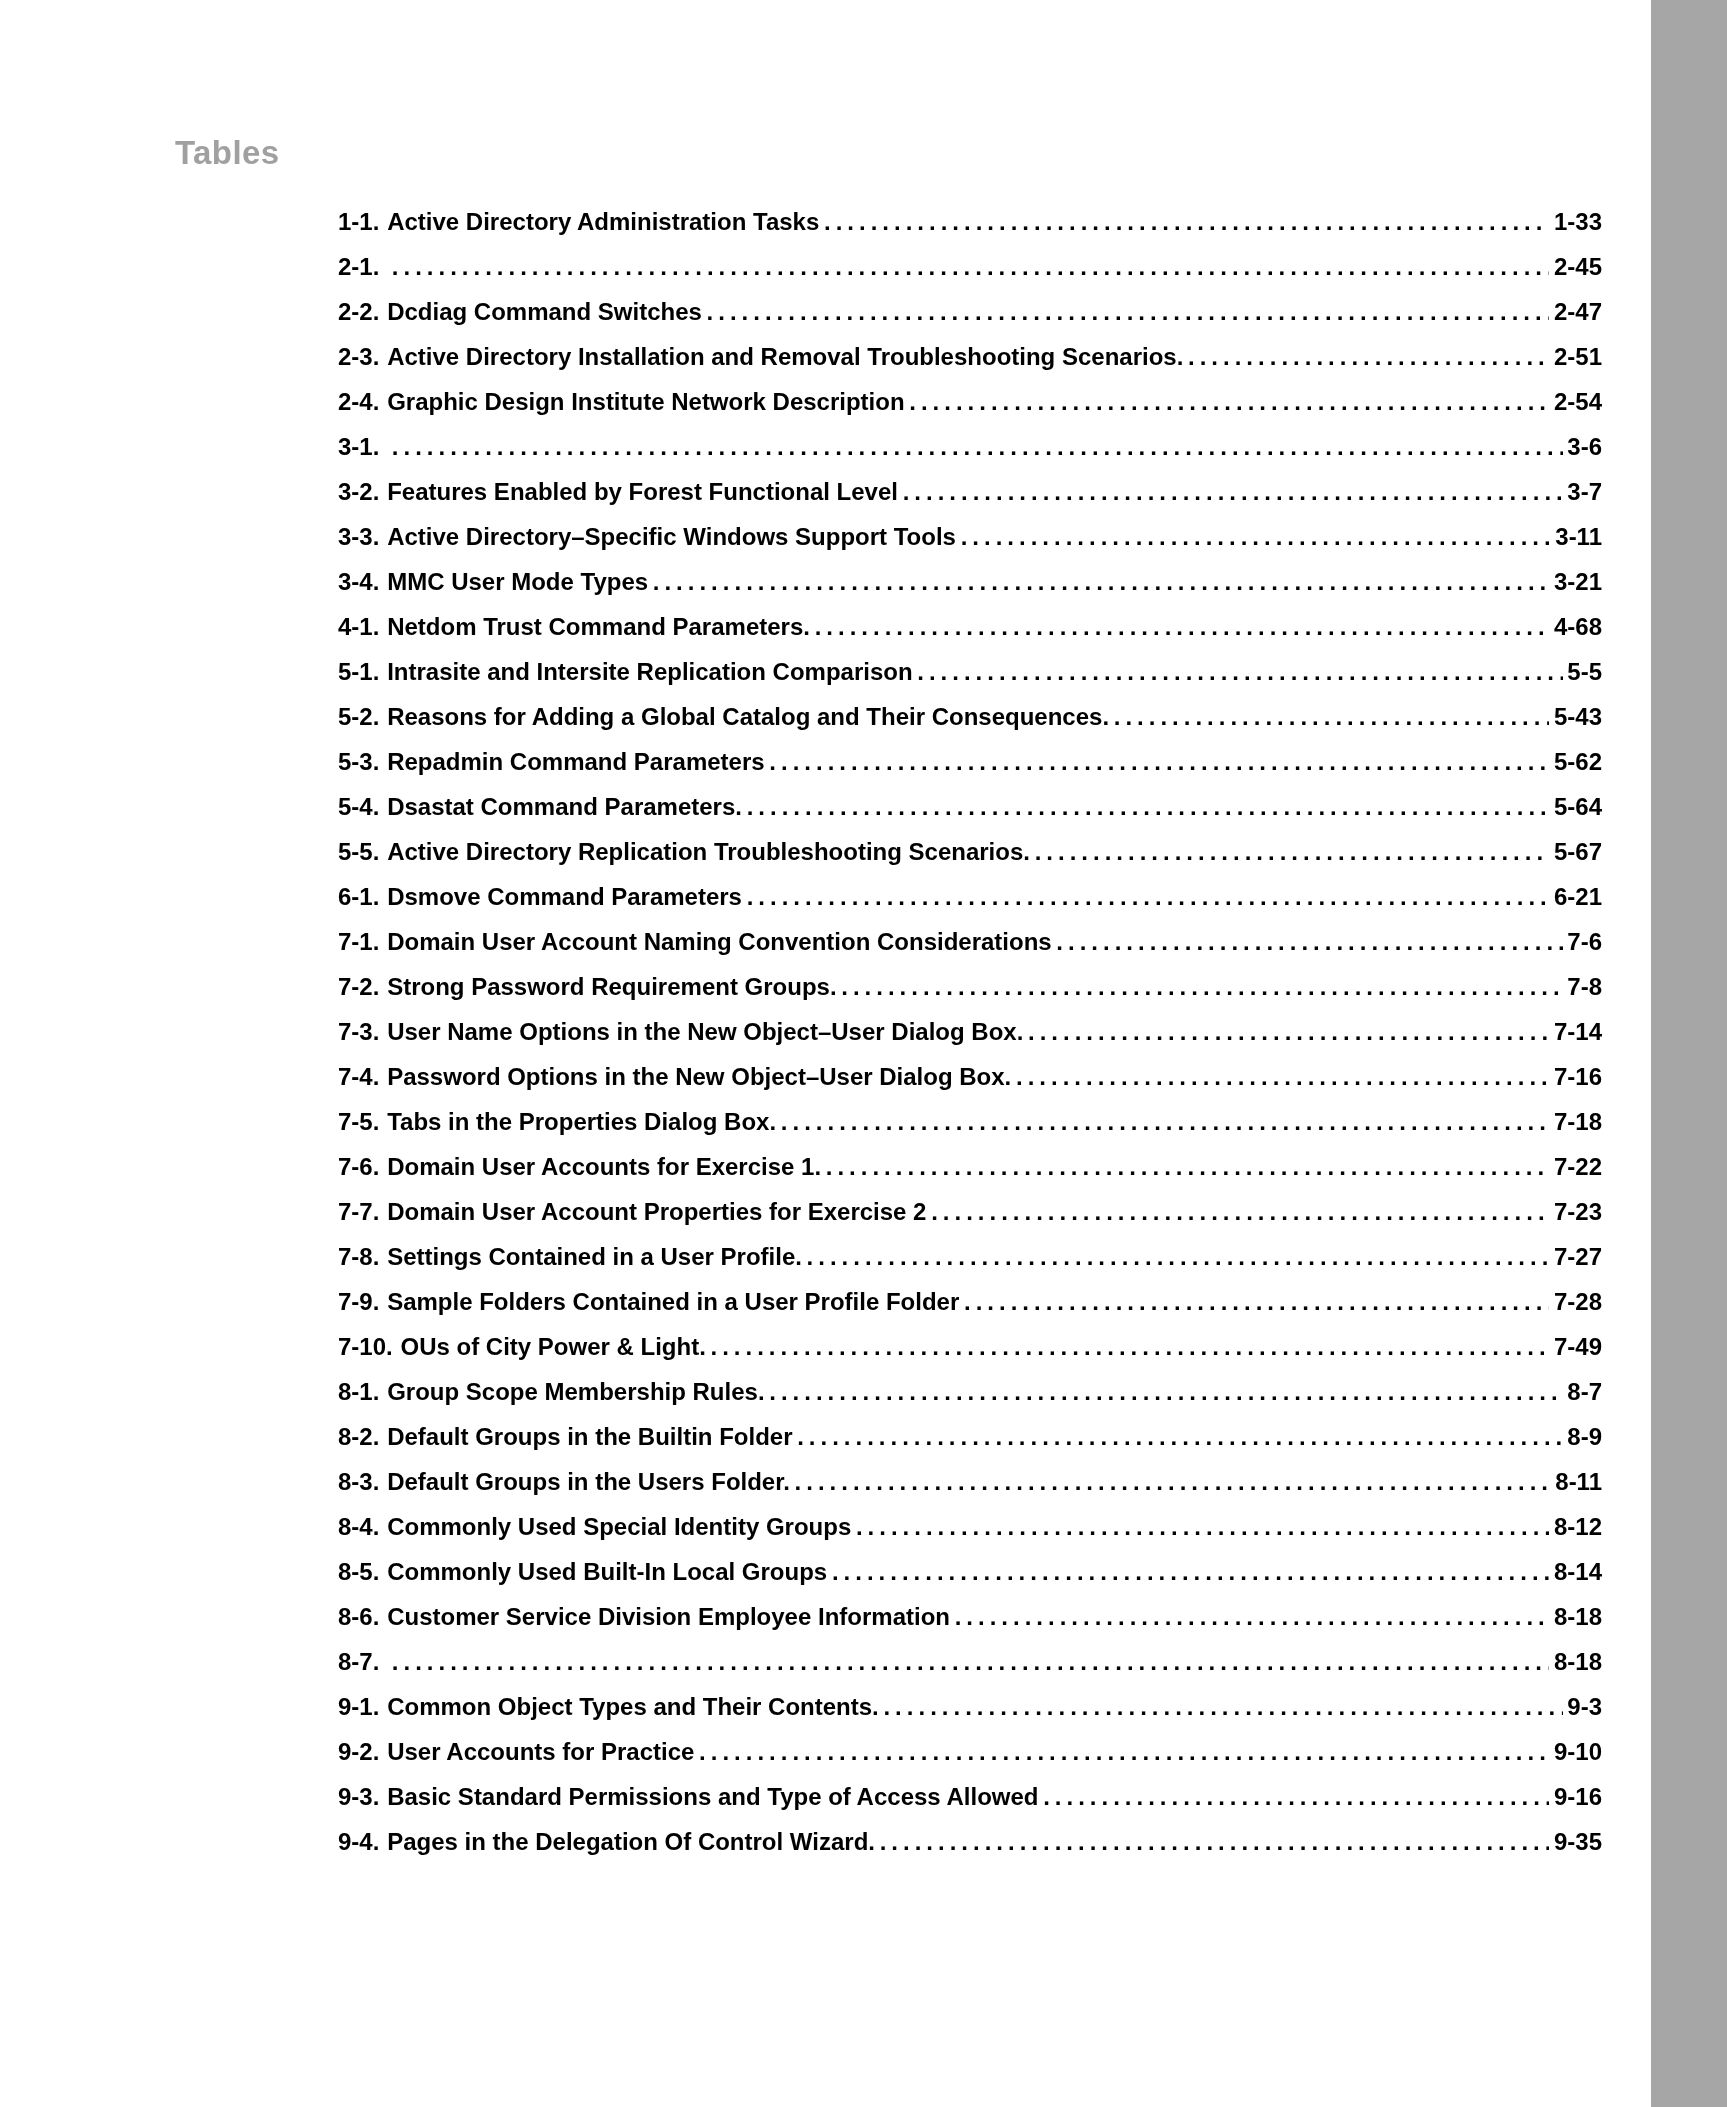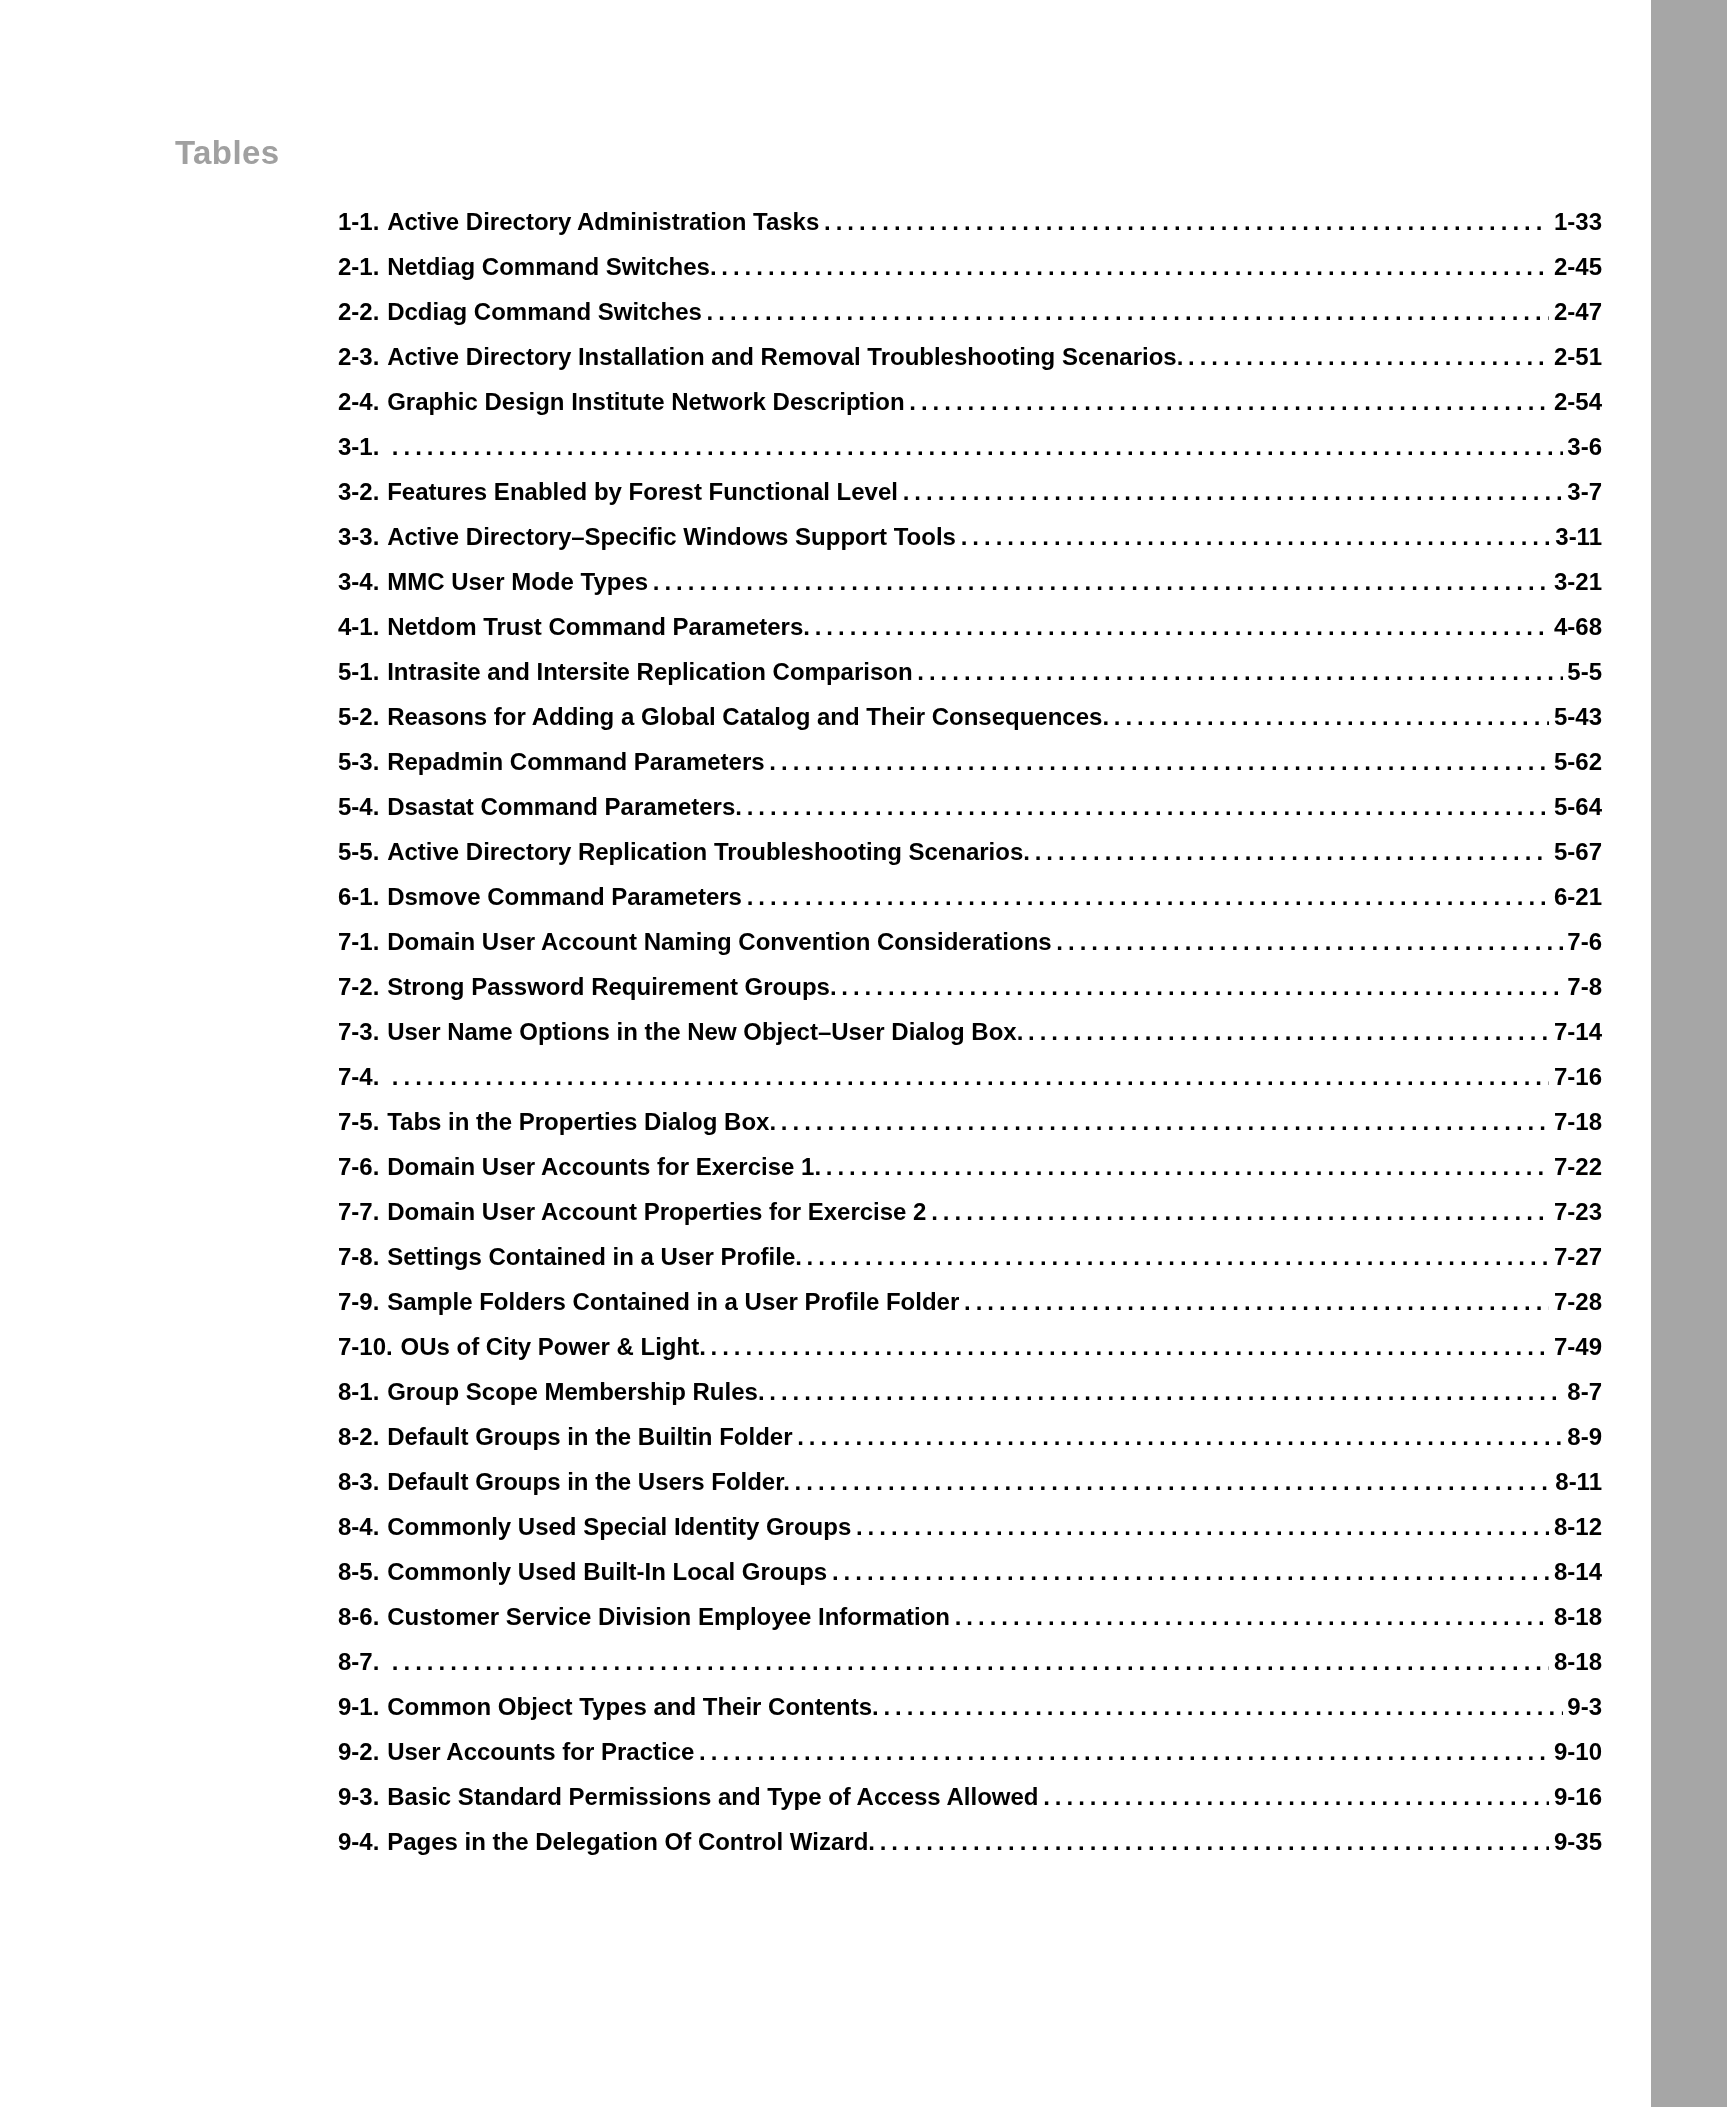--- a/index.html
+++ b/index.html
@@ -84,21 +84,20 @@
     <div class="page-title">Tables</div>
     <div class="toc">
         <div class="toc-entry">
           <span class="toc-num">1-1.</span>
           <span class="toc-label">Active Directory Administration Tasks</span>
           <span class="toc-dots">................................................................................................................................................................</span>
           <span class="toc-page">1-33</span>
         </div>
         <div class="toc-entry">
           <span class="toc-num">2-1.</span>
-          <span class="toc-label">Netdiag Command Switches.</span>
           <span class="toc-dots">................................................................................................................................................................</span>
           <span class="toc-page">2-45</span>
         </div>
         <div class="toc-entry">
           <span class="toc-num">2-2.</span>
           <span class="toc-label">Dcdiag Command Switches</span>
           <span class="toc-dots">................................................................................................................................................................</span>
           <span class="toc-page">2-47</span>
         </div>
         <div class="toc-entry">
@@ -191,20 +190,21 @@
           <span class="toc-page">7-8</span>
         </div>
         <div class="toc-entry">
           <span class="toc-num">7-3.</span>
           <span class="toc-label">User Name Options in the New Object–User Dialog Box.</span>
           <span class="toc-dots">................................................................................................................................................................</span>
           <span class="toc-page">7-14</span>
         </div>
         <div class="toc-entry">
           <span class="toc-num">7-4.</span>
+          <span class="toc-label">Password Options in the New Object–User Dialog Box.</span>
           <span class="toc-dots">................................................................................................................................................................</span>
           <span class="toc-page">7-16</span>
         </div>
         <div class="toc-entry">
           <span class="toc-num">7-5.</span>
           <span class="toc-label">Tabs in the Properties Dialog Box.</span>
           <span class="toc-dots">................................................................................................................................................................</span>
           <span class="toc-page">7-18</span>
         </div>
         <div class="toc-entry">

